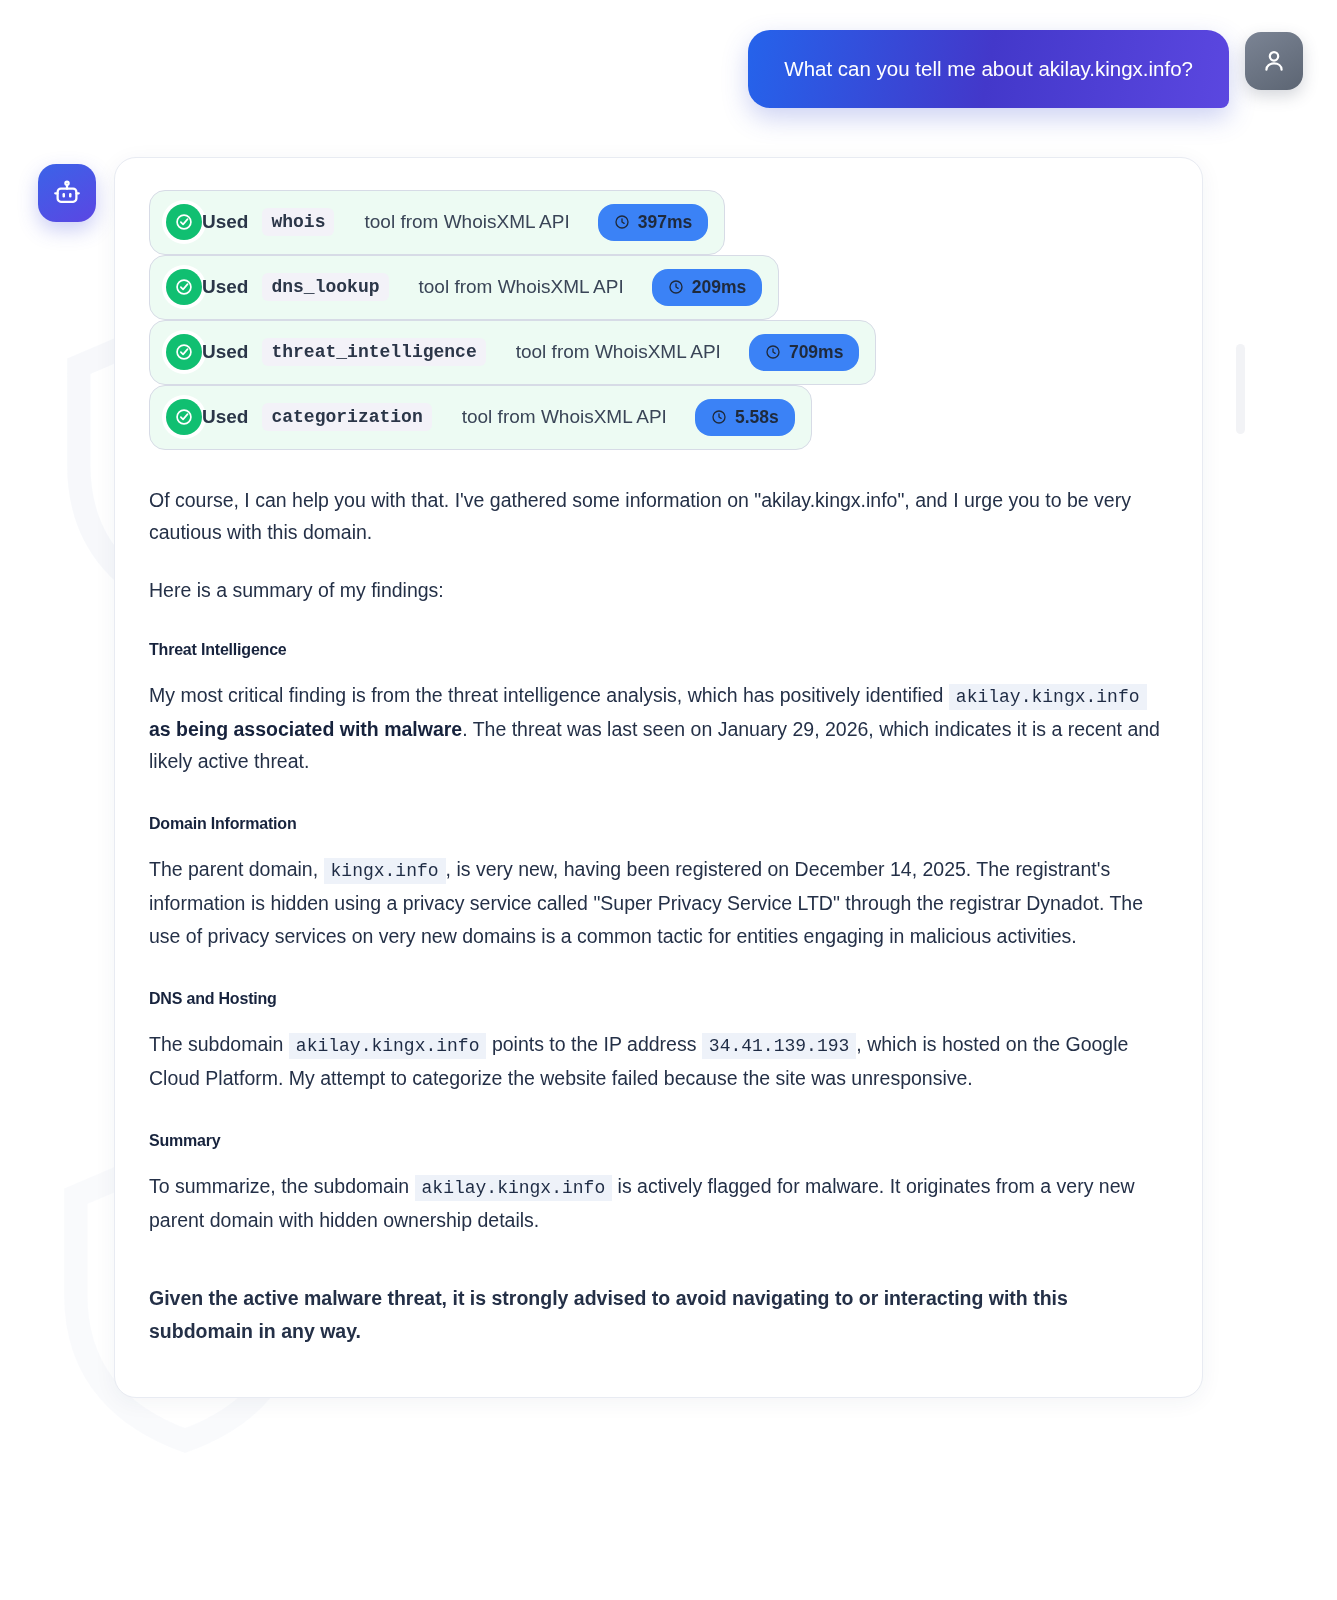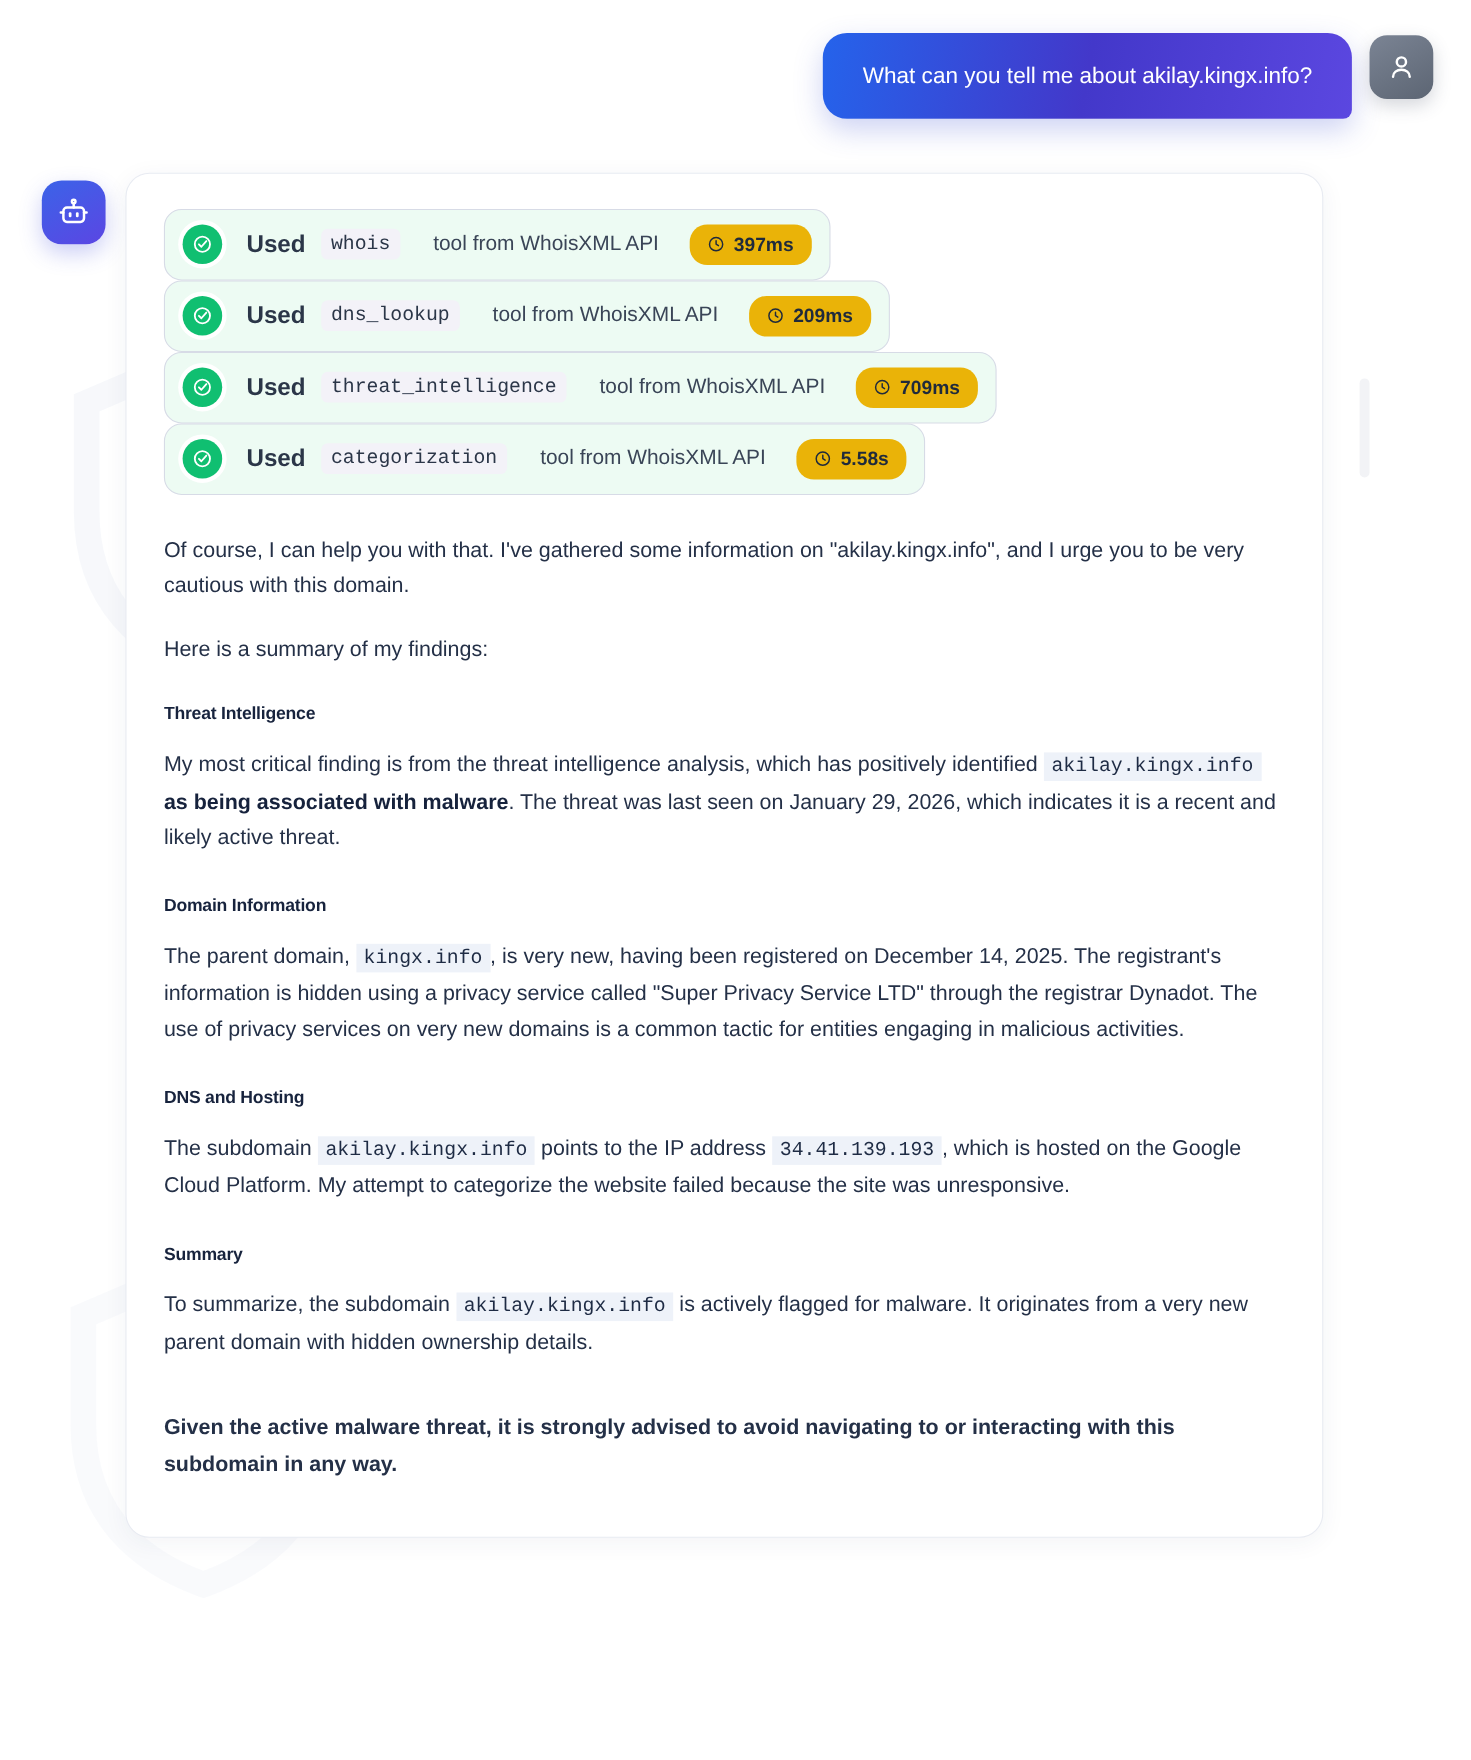--- a/index.html
+++ b/index.html
@@ -141,46 +141,45 @@
   .tool-call:last-of-type { margin-bottom: 0; }
   .check-circle {
     width: 36px; height: 36px;
     border-radius: 50%;
     background: #10bf71;
     display: flex; align-items: center; justify-content: center;
     flex: 0 0 auto;
     box-shadow: 0 0 0 4px #ffffff;
   }
   .tool-used {
-    margin-left: 22px;
-    font-size: 22px;
+    font-size: 19px;
     font-weight: 700;
     color: #2b3648;
   }
   .tool-name {
     margin-left: 14px;
     font-family: "Liberation Mono", monospace;
     font-size: 18px;
-    font-weight: 400;
+    font-weight: 700;
     color: #2b3648;
     background: #f3f2f8;
     border-radius: 6px;
     padding: 4px 9px;
   }
   .tool-from {
     margin-left: 30px;
     font-size: 19px;
     color: #3a4557;
   }
   .tool-duration {
     margin-left: 28px;
     display: inline-flex;
     align-items: center;
     gap: 8px;
-    background: #eab308;
+    background: #3b82f6;
     border-radius: 16px;
     padding: 8px 16px;
     font-size: 17.5px;
     font-weight: 700;
     color: #1f2a3c;
     justify-content: space-between;
   }
 
   
   .prose {

